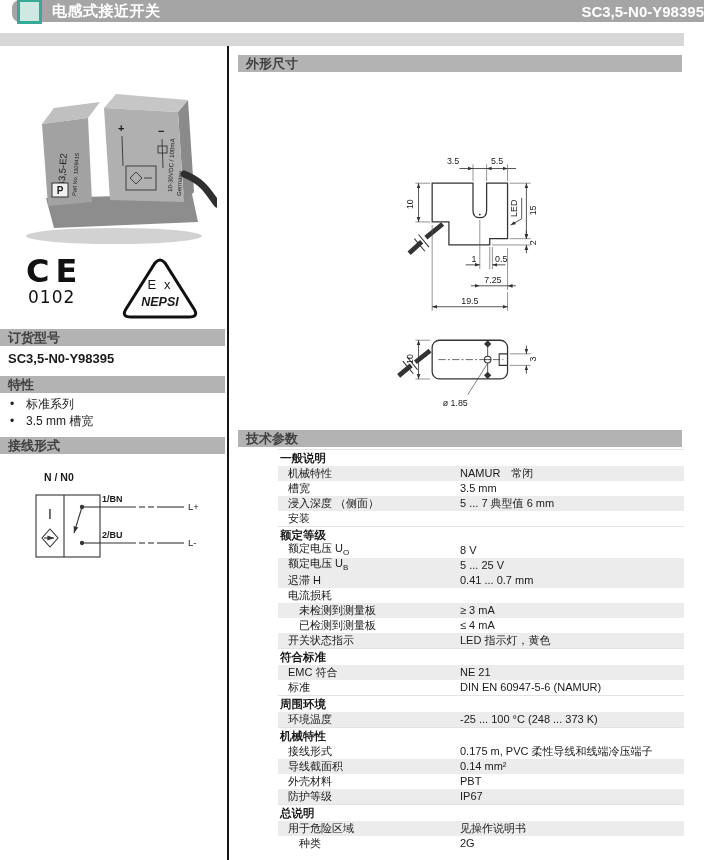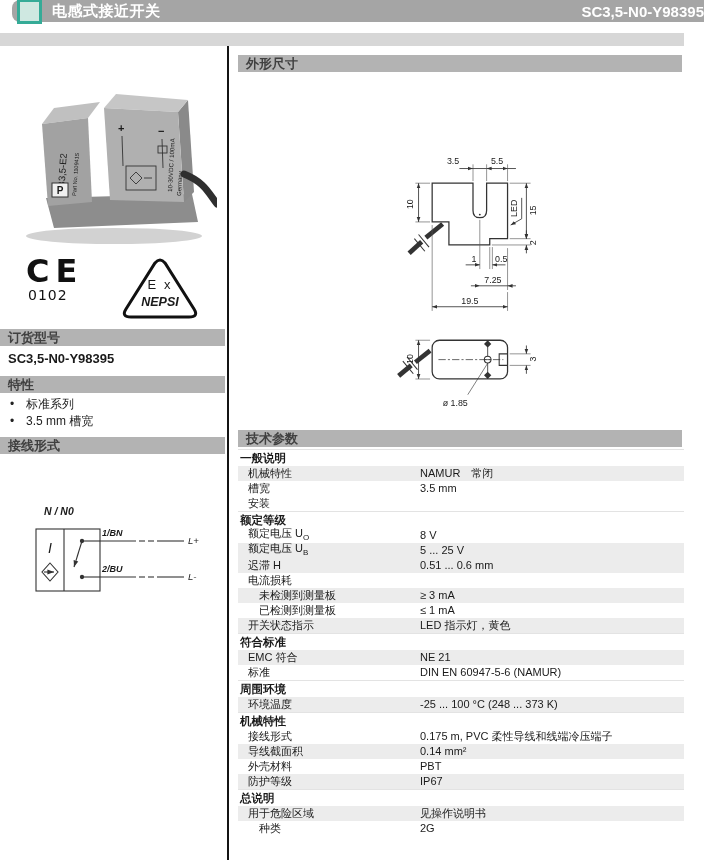--- a/index.html
+++ b/index.html
@@ -19,32 +19,32 @@
   
   .bar{position:absolute;height:17px;background:#b3b3b3;font-weight:bold;font-size:13px;line-height:17px;padding-left:8px;box-sizing:border-box;color:#404040;}
   .bar-left{left:0;width:225px;}
   .bar-right{left:238px;width:444px;}
 
   
   .photo-wrap{position:absolute;left:12px;top:80px;width:205px;height:170px;}
   .logo-row{position:absolute;left:26px;top:256px;width:195px;height:66px;display:flex;align-items:flex-start;}
   .ce-mark{width:78px;font-family:"DejaVu Sans",sans-serif;color:#111;}
   .ce-letters{font-size:32px;font-weight:bold;letter-spacing:6px;line-height:30px;}
-  .ce-number{font-size:14px;letter-spacing:1px;margin-top:1px;margin-left:2px;}
+  .ce-number{font-size:17px;letter-spacing:1px;margin-top:1px;margin-left:2px;}
   .nepsi{margin-left:14px;}
   .order-code{position:absolute;left:8px;top:351px;font-weight:bold;font-size:13px;}
   .features-list{position:absolute;left:10px;top:396px;font-size:12px;color:#222;}
   .feature-item{display:flex;line-height:17px;}
   .feature-bullet{width:16px;}
-  .wiring-wrap{position:absolute;left:18px;top:501px;width:200px;height:110px;font-style:italic;}
+  .wiring-wrap{position:absolute;left:18px;top:467px;width:200px;height:110px;}
 
   
   .drawing-wrap{position:absolute;left:384px;top:116px;width:180px;height:306px;}
   .tech-table{position:absolute;left:238px;top:449px;width:446px;font-size:11px;}
-  .trow{display:flex;height:15px;line-height:15px;align-items:center;}
+  .trow{display:flex;height:15px;line-height:15px;align-items:center;margin-left:40px;}
   .trow.shaded{background:#ececec;}
   .trow.section{font-weight:bold;font-size:11.5px;height:16px;line-height:16px;border-top:1px solid #e3e3e3;}
   .tlabel{flex:0 0 182px;box-sizing:border-box;white-space:nowrap;}
   .tlabel.ind0{padding-left:2px;}
   .tlabel.ind1{padding-left:10px;}
   .tlabel.ind2{padding-left:21px;}
   .tvalue{flex:1;white-space:nowrap;}
   sub{font-size:8px;}
 
   svg text{font-family:"Liberation Sans","DejaVu Sans",sans-serif;fill:#1a1a1a;}
@@ -274,50 +274,54 @@
       <span class="tlabel ind0">一般说明</span>
     </div>
     <div class="trow shaded">
       <span class="tlabel ind1">机械特性</span>
       <span class="tvalue">NAMUR　常闭</span>
     </div>
     <div class="trow">
       <span class="tlabel ind1">槽宽</span>
       <span class="tvalue">3.5 mm</span>
     </div>
+    <div class="trow shaded">
+      <span class="tlabel ind1">浸入深度 （侧面）</span>
+      <span class="tvalue">5 ... 7 典型值 6 mm</span>
+    </div>
     <div class="trow">
       <span class="tlabel ind1">安装</span>
       <span class="tvalue"></span>
     </div>
     <div class="trow section">
       <span class="tlabel ind0">额定等级</span>
     </div>
     <div class="trow">
       <span class="tlabel ind1">额定电压 U<sub>O</sub></span>
       <span class="tvalue">8 V</span>
     </div>
     <div class="trow shaded">
       <span class="tlabel ind1">额定电压 U<sub>B</sub></span>
       <span class="tvalue">5 ... 25 V</span>
     </div>
     <div class="trow shaded">
       <span class="tlabel ind1">迟滞 H</span>
-      <span class="tvalue">0.51 ... 0.6 mm</span>
+      <span class="tvalue">0.41 ... 0.7 mm</span>
     </div>
     <div class="trow">
       <span class="tlabel ind1">电流损耗</span>
       <span class="tvalue"></span>
     </div>
     <div class="trow shaded">
       <span class="tlabel ind2">未检测到测量板</span>
       <span class="tvalue">≥ 3 mA</span>
     </div>
     <div class="trow">
       <span class="tlabel ind2">已检测到测量板</span>
-      <span class="tvalue">≤ 1 mA</span>
+      <span class="tvalue">≤ 4 mA</span>
     </div>
     <div class="trow shaded">
       <span class="tlabel ind1">开关状态指示</span>
       <span class="tvalue">LED 指示灯，黄色</span>
     </div>
     <div class="trow section">
       <span class="tlabel ind0">符合标准</span>
     </div>
     <div class="trow shaded">
       <span class="tlabel ind1">EMC 符合</span>

